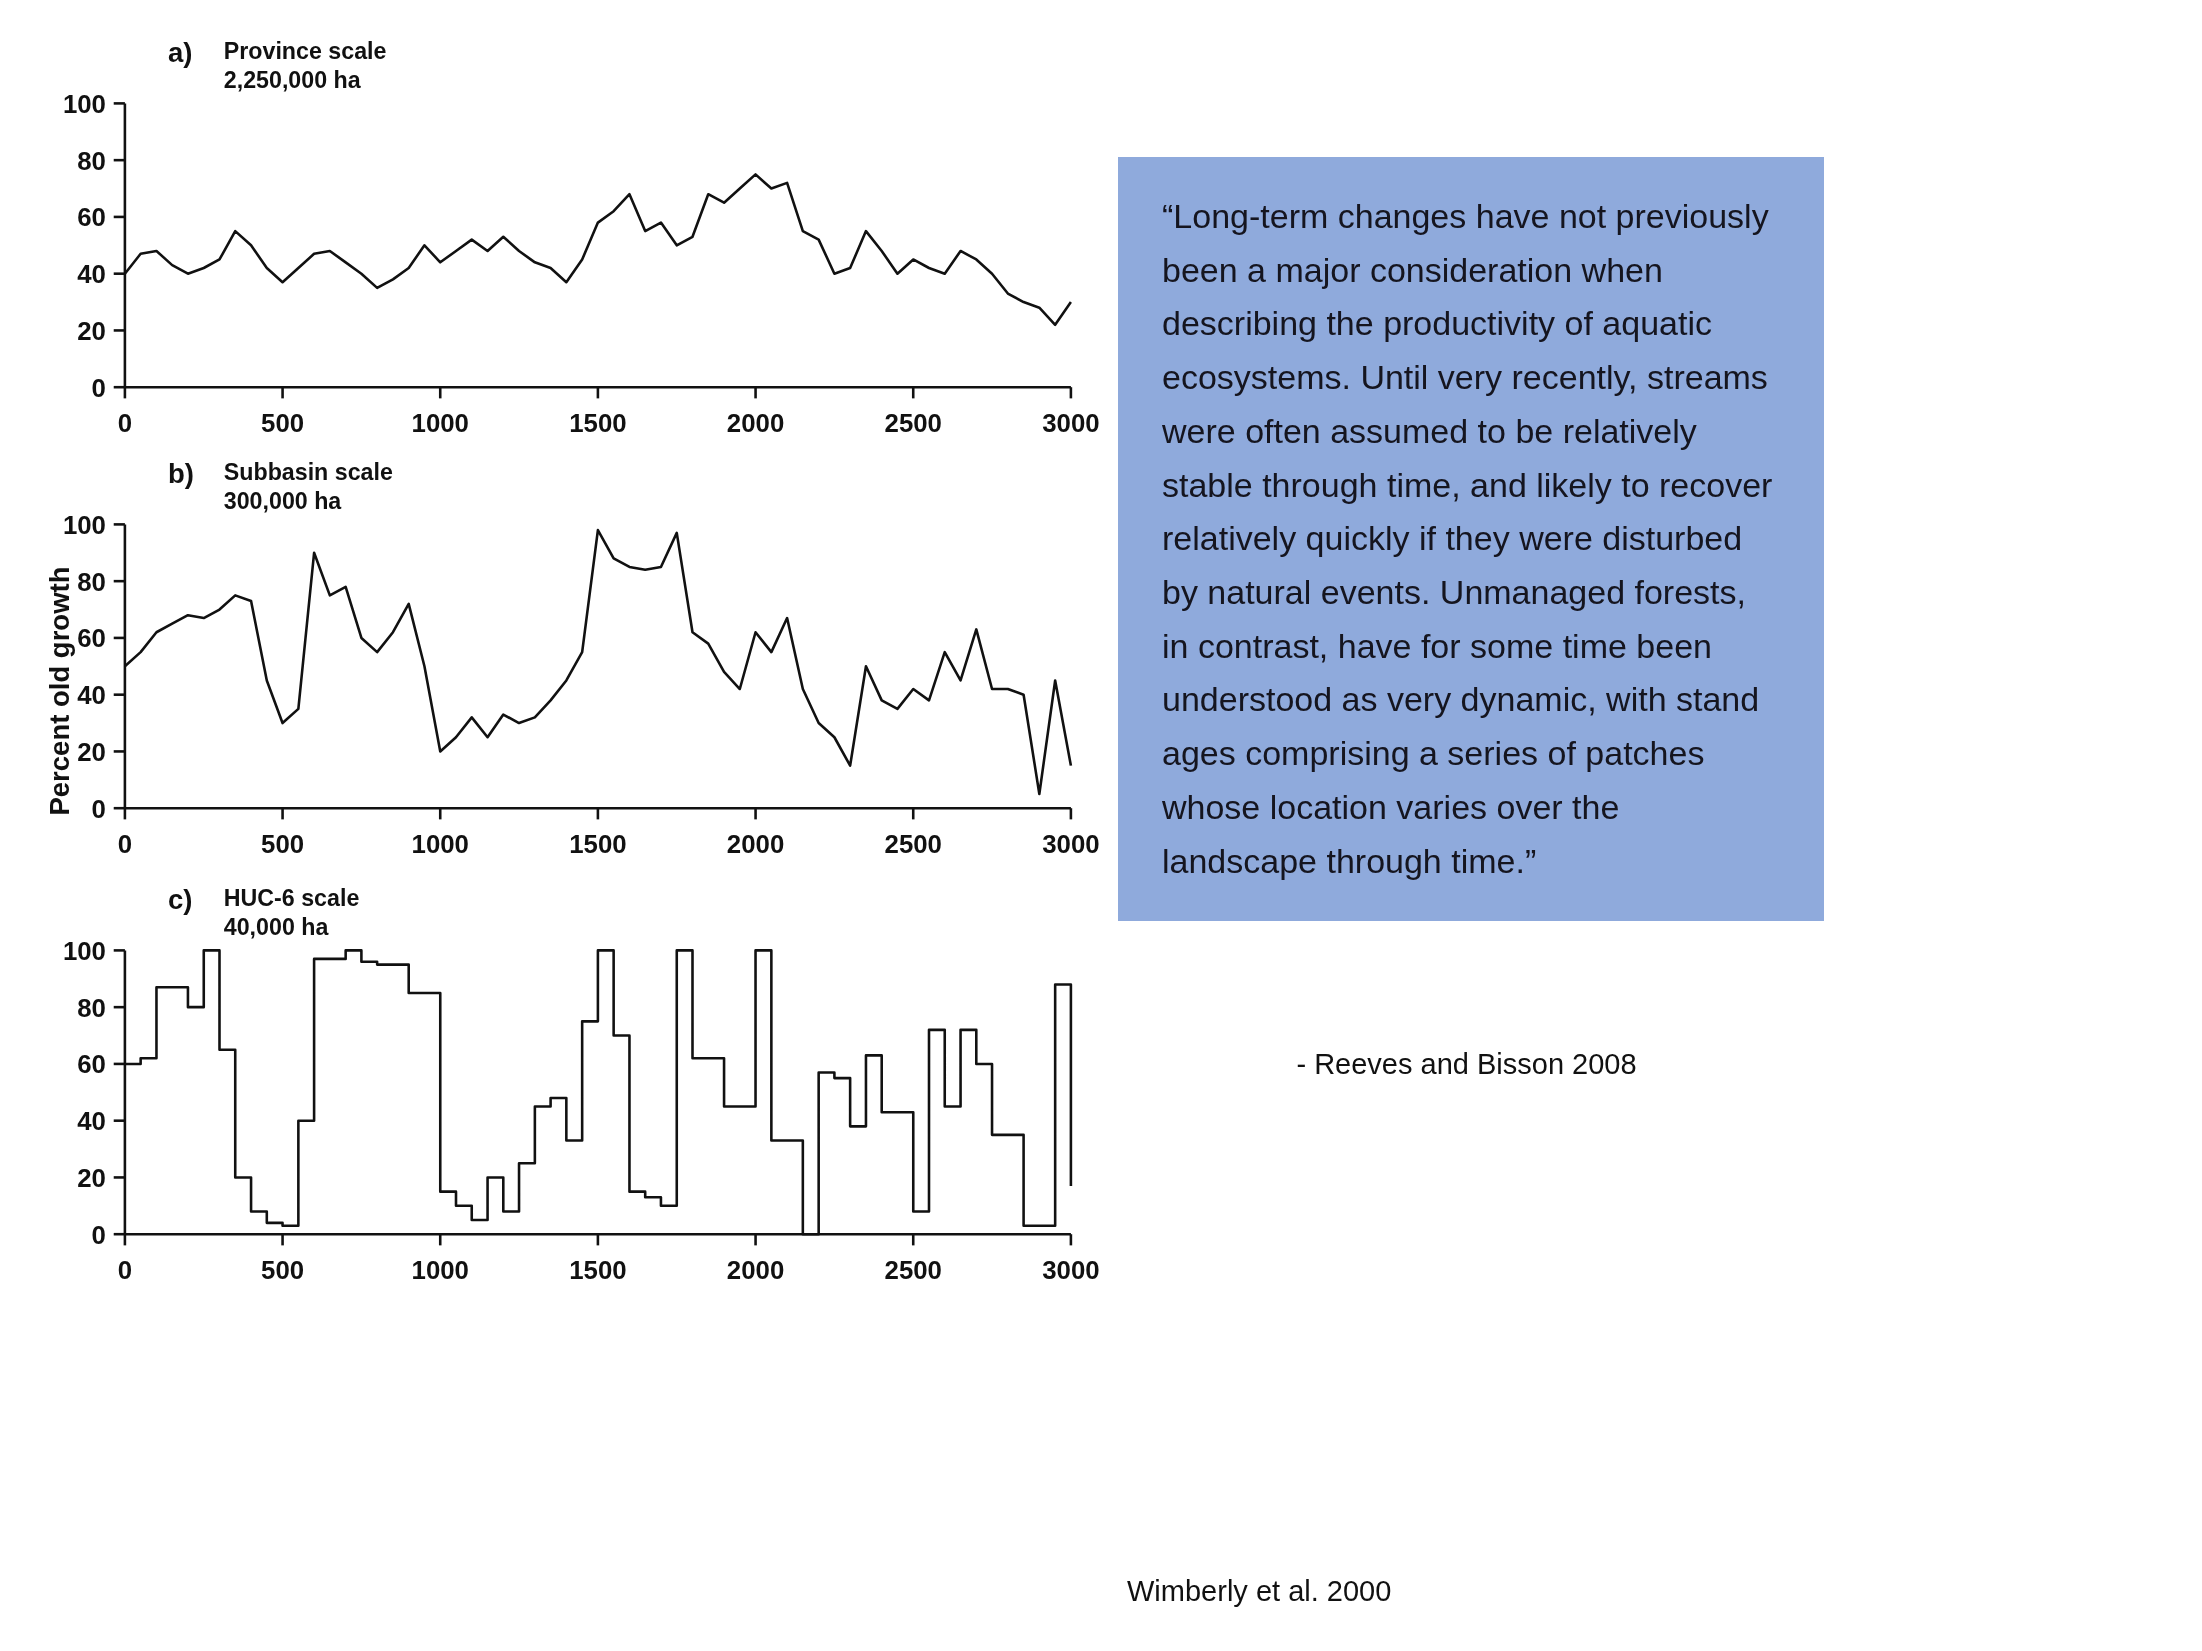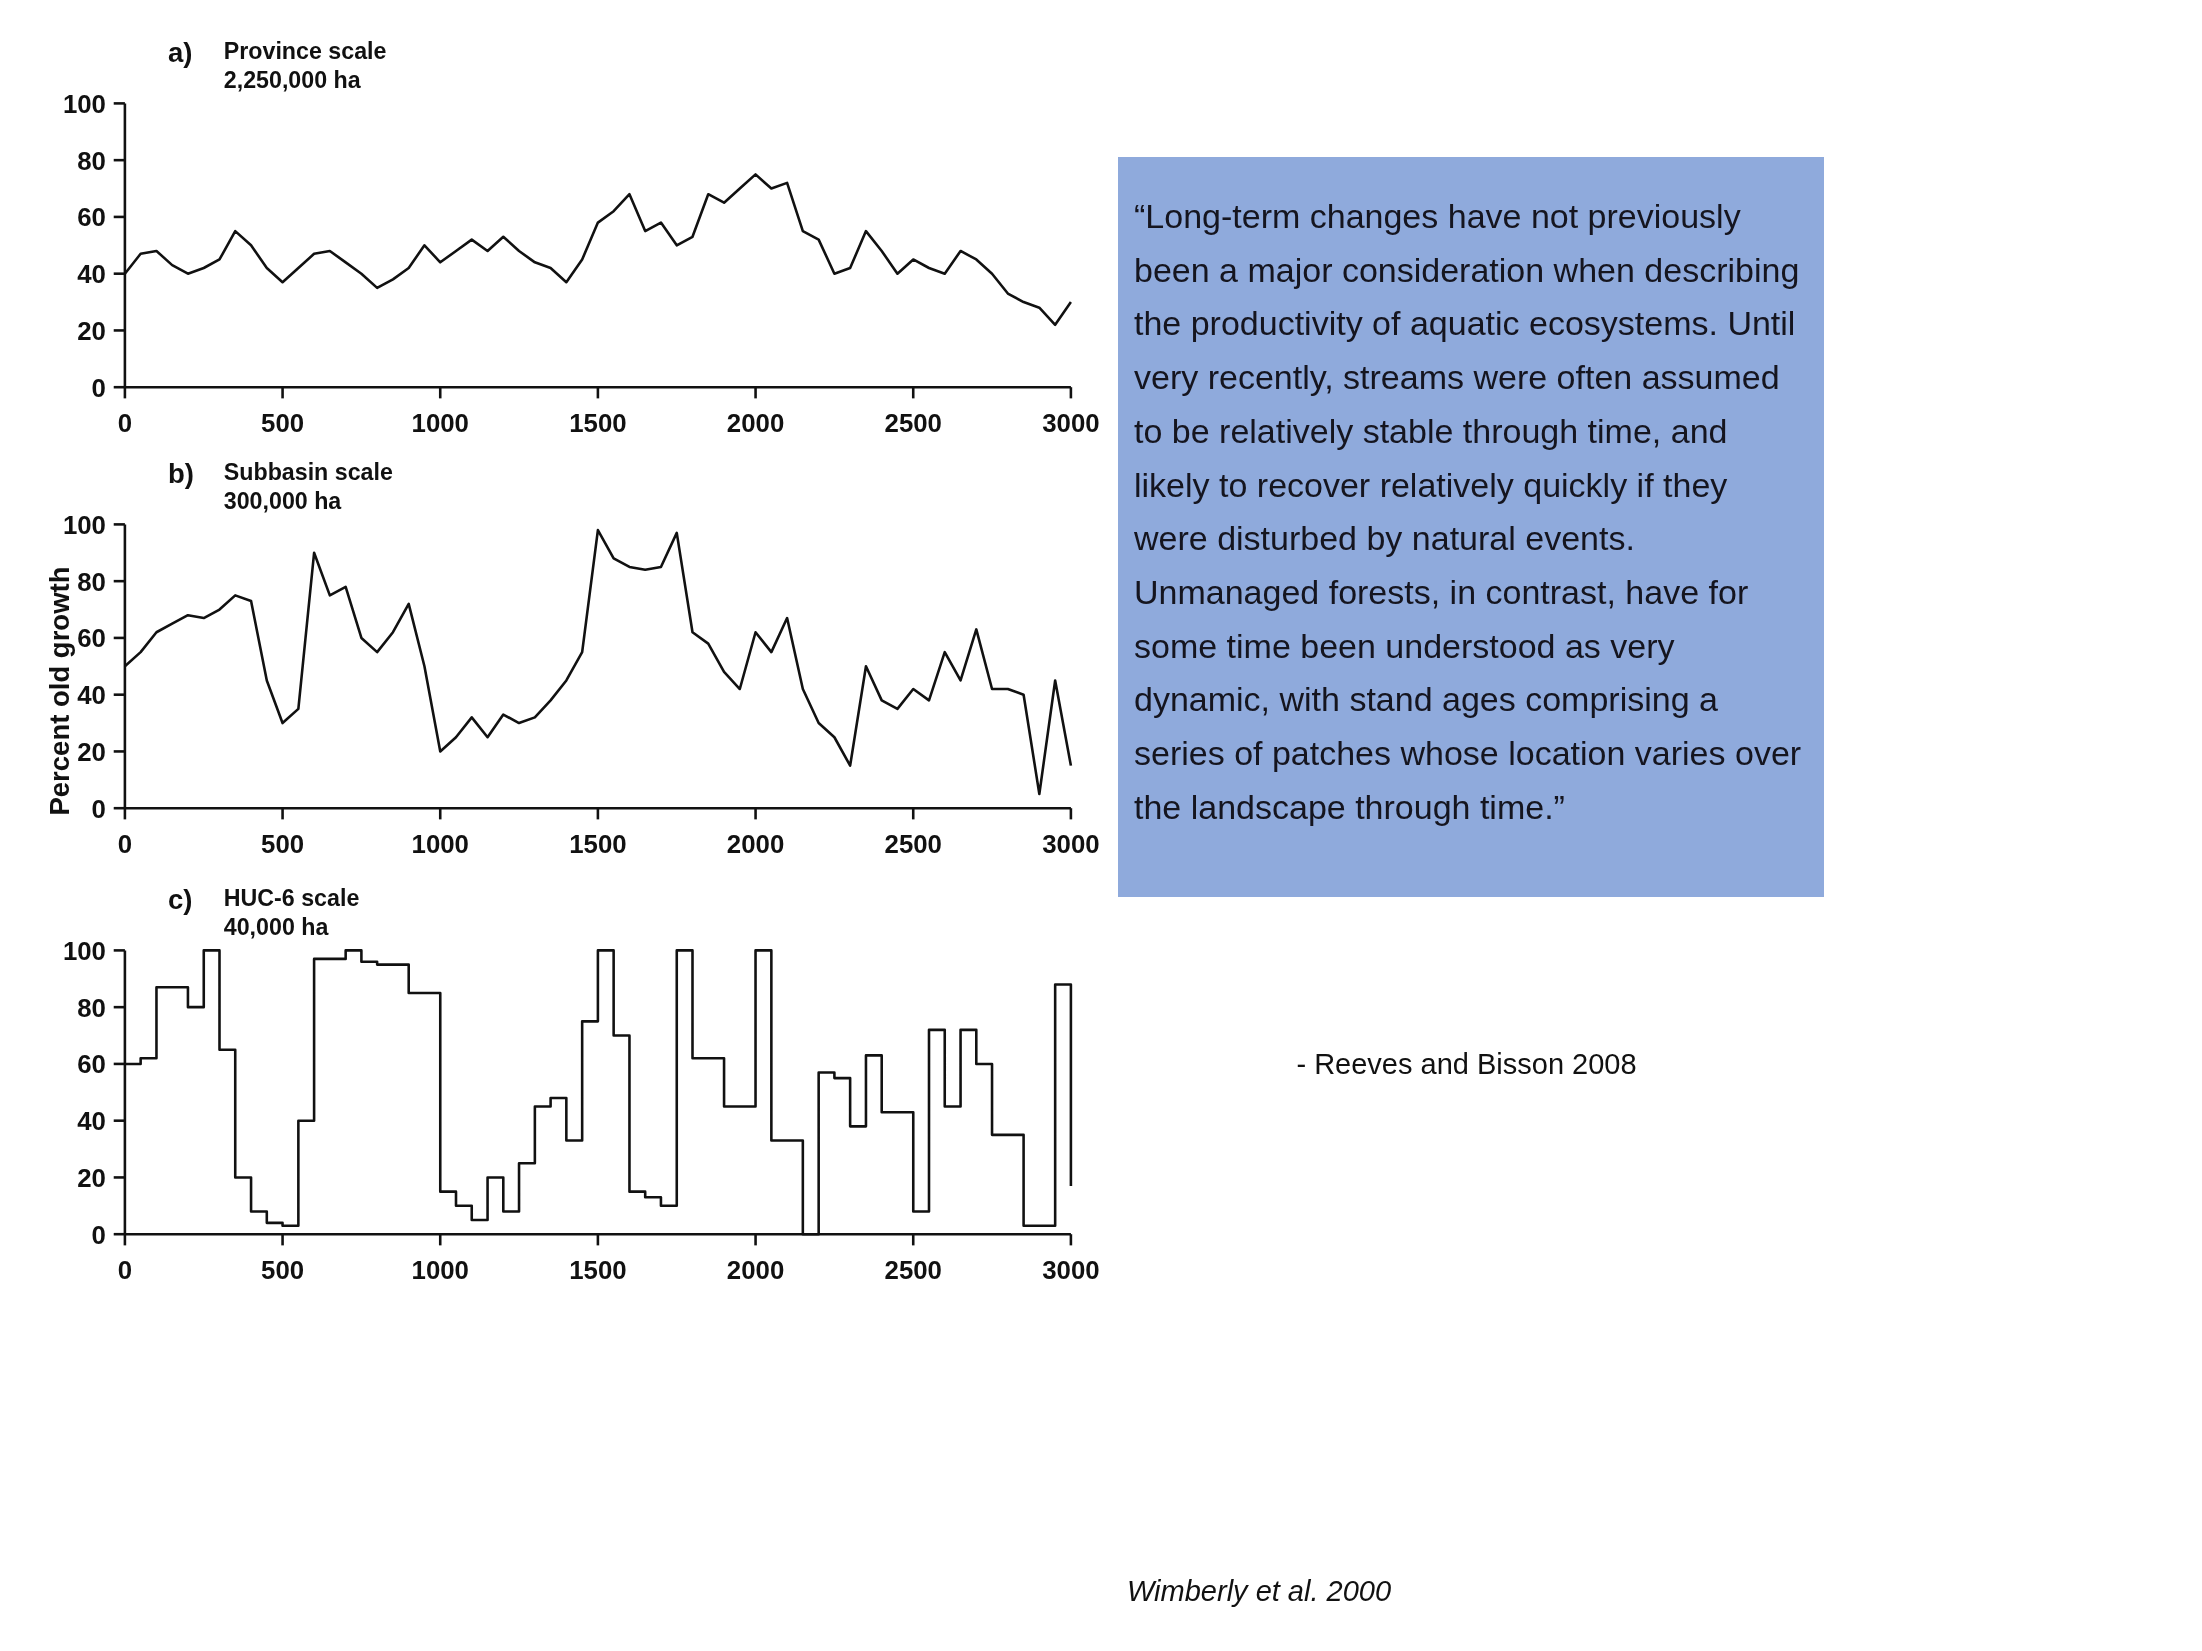--- a/index.html
+++ b/index.html
@@ -18,31 +18,31 @@
   .y-axis-label{
     position:absolute;left:-138px;top:675px;width:344px;text-align:center;
     transform:rotate(-90deg);font-weight:bold;font-size:27.5px;color:#111;
   }
   .x-axis-label{
     position:absolute;left:297px;top:1316px;width:602px;text-align:center;
     font-weight:bold;font-size:31px;color:#111;
   }
   .quote-box{
     position:absolute;left:1118px;top:157px;width:706px;min-height:740px;
-    background:#8faadc;box-sizing:border-box;padding:33px 16px;
+    background:#8faadc;box-sizing:border-box;padding:33px 44px;
   }
   .quote-box p{
     margin:0;font-size:34px;line-height:1.58;color:#15151f;
   }
   .attribution{
     position:absolute;left:1187px;top:1048px;width:559px;text-align:center;
     font-size:29px;color:#111;
   }
   .citation{
-    position:absolute;left:1127px;top:1575px;font-size:29px;font-style:italic;color:#111;
+    position:absolute;left:1127px;top:1575px;font-size:29px;color:#111;
   }
 </style>
 </head>
 <body>
 
 <div class="charts-col">
   <div class="y-axis-label">Percent old growth</div>
 
   <svg id="chart-a" class="chart" width="1075" height="430" viewBox="0 0 1250 500">
       <line x1="115" y1="90" x2="115" y2="420" stroke="#111111" stroke-width="3"></line>

